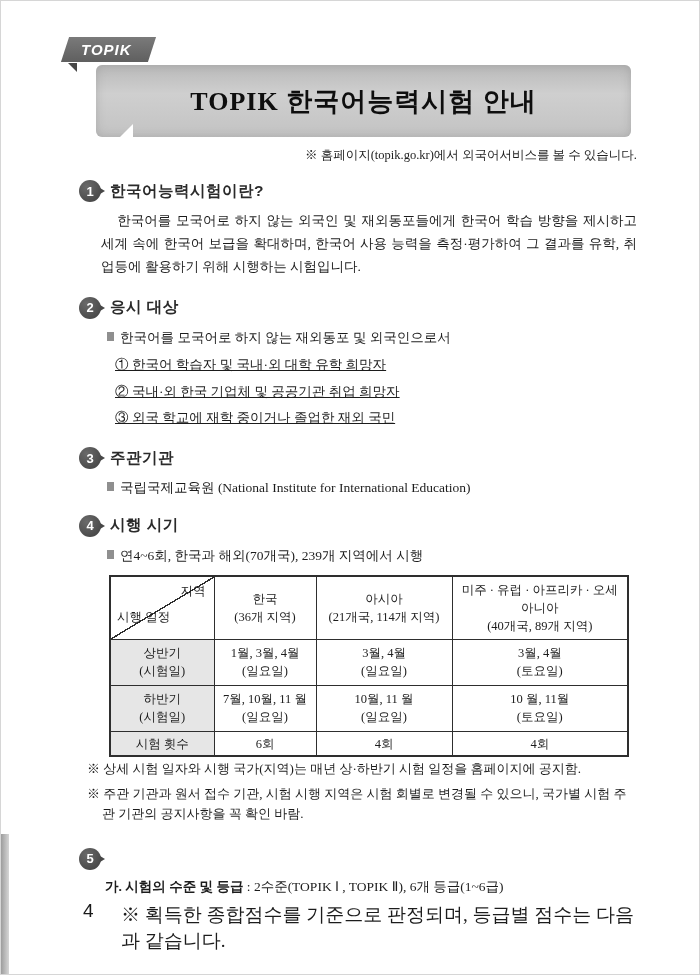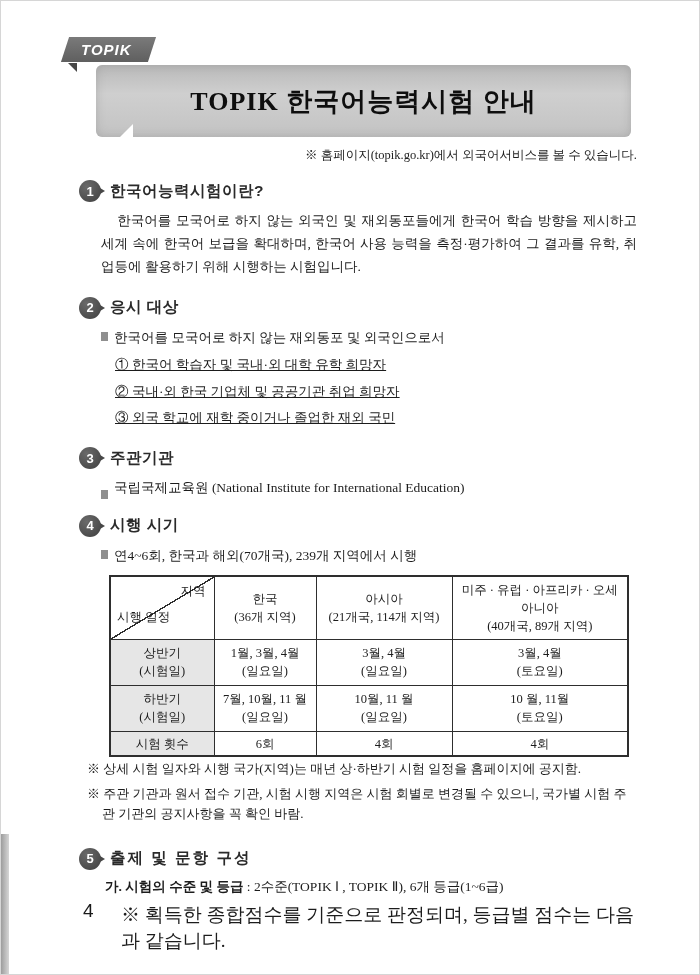--- a/index.html
+++ b/index.html
@@ -78,21 +78,21 @@
   .sec-title {
     font-family: "Liberation Sans", sans-serif;
     font-weight: bold; font-size: 15.5px; color: #2a2a2a; letter-spacing: .5px;
   }
 
   .para {
     margin: 4px 2px 18px 16px;
     font-size: 13.5px; line-height: 1.7; text-indent: 1.2em; text-align: justify;
   }
 
-  .lead-row { display: flex; align-items: flex-start; margin: 2px 0 4px 16px; font-size: 13.5px; line-height: 1.6; }
+  .lead-row { display: flex; align-items: flex-start; margin: 2px 0 4px 22px; font-size: 13.5px; line-height: 1.6; }
   .sq { flex: 0 0 auto; width: 7px; height: 9px; background: #8f8f8f; margin: 5px 6px 0 0; }
 
   .sub-list { margin: 2px 0 14px 30px; font-size: 13.5px; line-height: 1.95; text-decoration: underline; }
   .sub-list div { white-space: nowrap; }
 
   
   table.sched {
     border-collapse: collapse;
     margin: 8px 0 0 24px;
     font-size: 12.5px; line-height: 1.45;
@@ -173,21 +173,21 @@
     <div class="sub-list">
       <div>① 한국어 학습자 및 국내·외 대학 유학 희망자</div>
       <div>② 국내·외 한국 기업체 및 공공기관 취업 희망자</div>
       <div>③ 외국 학교에 재학 중이거나 졸업한 재외 국민</div>
     </div>
 
     <div class="sec-head">
       <div class="badge">3</div>
       <div class="sec-title">주관기관</div>
     </div>
-    <div class="lead-row" style="margin-bottom:10px;align-items:flex-end;">
+    <div class="lead-row" style="margin-bottom:10px;">
       <span class="sq"></span>
       <span>국립국제교육원 (National Institute for International Education)</span>
     </div>
 
     <div class="sec-head">
       <div class="badge">4</div>
       <div class="sec-title">시행 시기</div>
     </div>
     <div class="lead-row">
       <span class="sq"></span>
@@ -257,21 +257,20 @@
         <td>4회</td>
       </tr>
     </tbody>
       </table>
 
     <div class="tnote">※ 상세 시험 일자와 시행 국가(지역)는 매년 상·하반기 시험 일정을 홈페이지에 공지함.</div>
     <div class="tnote hang">※ 주관 기관과 원서 접수 기관, 시험 시행 지역은 시험 회별로 변경될 수 있으니, 국가별 시험 주관 기관의 공지사항을 꼭 확인 바람.</div>
 
     <div class="sec-head" style="margin-top:24px;">
       <div class="badge">5</div>
-      <div class="sec-title" style="letter-spacing:2px;">출제 및 문항 구성</div>
     </div>
     <div class="ga-line">
       <span class="bold">가. 시험의 수준 및 등급</span><span> : 2수준(TOPIK Ⅰ , TOPIK Ⅱ), 6개 등급(1~6급)</span>
     </div>
     <div class="ga-note">※ 획득한 종합점수를 기준으로 판정되며, 등급별 점수는 다음과 같습니다.</div>
 
   </div>
 
   <div class="page-num">4</div>
   <div class="edge-strip"></div>

